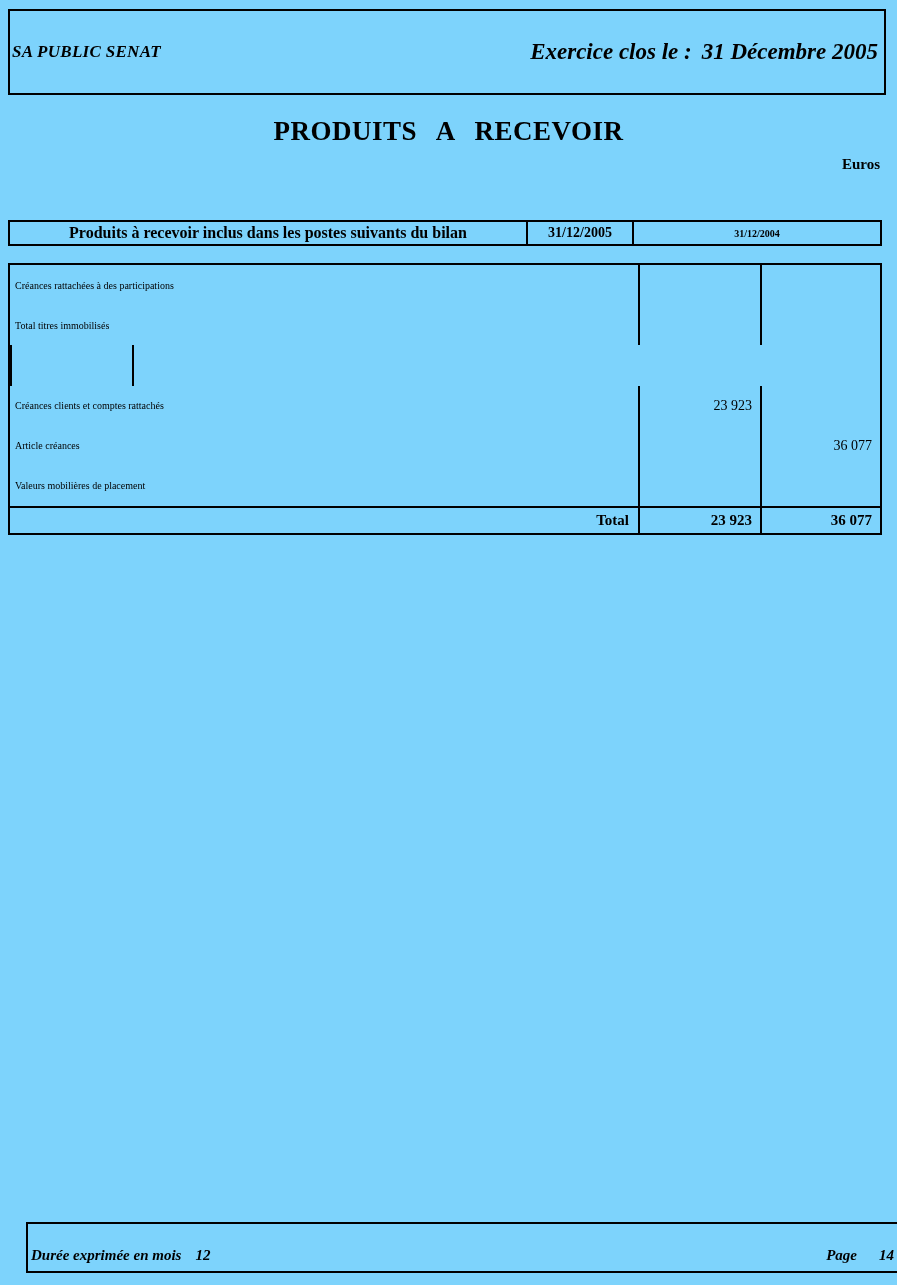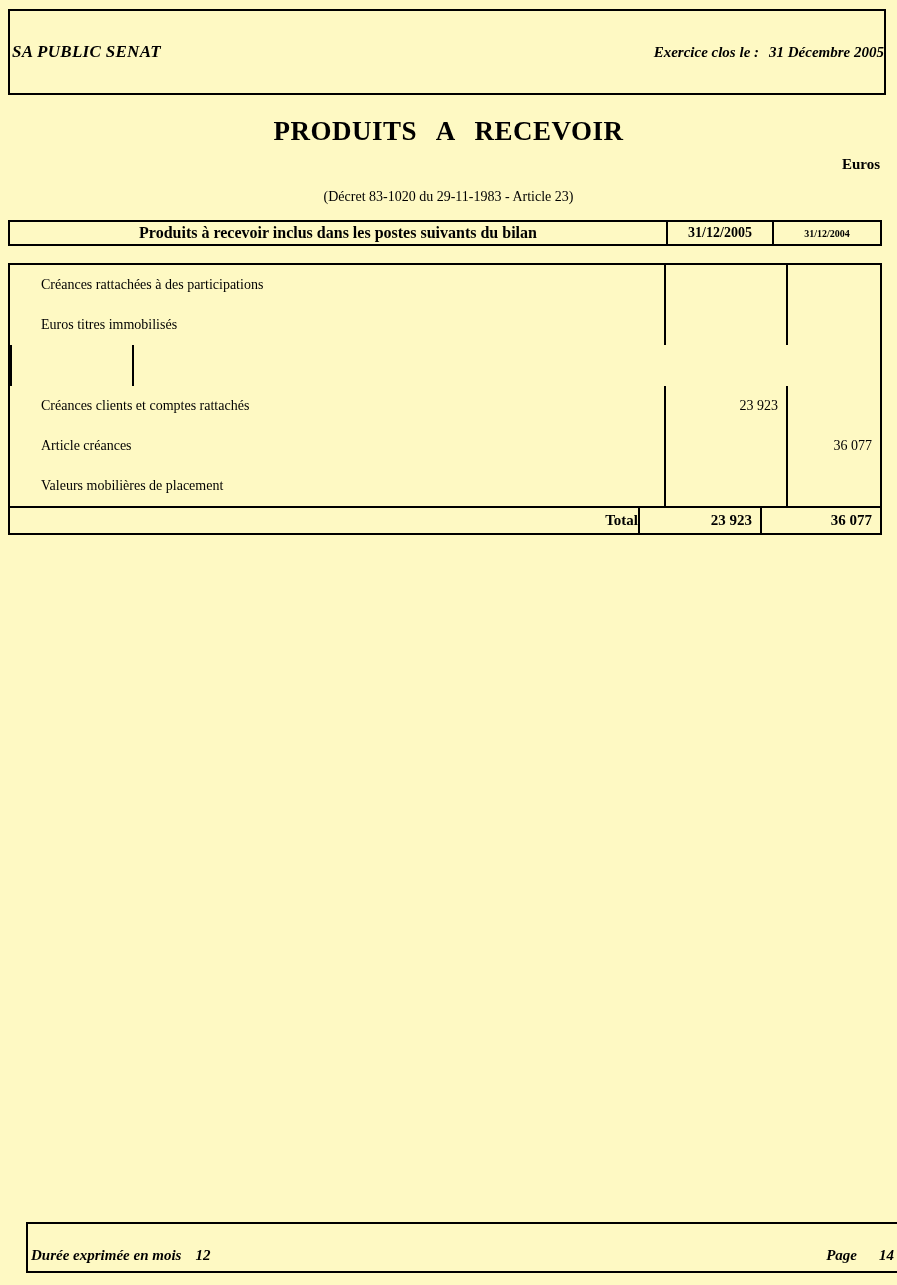--- a/index.html
+++ b/index.html
@@ -1,39 +1,40 @@
 <!DOCTYPE html>
 <html><head>
 <meta charset="utf-8">
 <style>
   * { margin:0; padding:0; box-sizing:border-box; }
   html,body { background:#ffffff; }
   .page {
     position:relative;
     width:897px; height:1285px;
-    background:#fef9c3;
+    background:#7dd3fc;
     color:#000000;
     font-family:"Liberation Serif","DejaVu Serif",serif;
     margin:0 auto;
     overflow:hidden;
   }
 
   
   .header-box {
     position:absolute; left:8px; top:9px;
     width:878px; height:86px;
     border:2px solid #000;
     display:flex; justify-content:space-between; align-items:center;
   }
   .company-name {
     font-weight:bold; font-style:italic; font-size:17px;
     padding-left:2px; letter-spacing:0.3px;
   }
   .exercise-close {
-    font-weight:bold; font-style:italic; font-size:15px;
+    font-weight:bold; font-style:italic; font-size:23px;
+    padding-right:6px;
   }
   .exercise-close .date { margin-left:10px; }
 
   
   .doc-title {
     position:absolute; top:116px; left:0; width:100%;
     text-align:center;
     font-size:27px; font-weight:bold;
     word-spacing:13px; letter-spacing:0.5px;
   }
@@ -47,21 +48,21 @@
   }
 
   
   .thead {
     position:absolute; left:8px; top:220px;
     width:874px; height:26px;
     border:2px solid #000;
     display:flex; font-weight:bold;
   }
   .thead .c1 {
-    width:656px; display:flex; align-items:center; justify-content:center;
+    width:516px; display:flex; align-items:center; justify-content:center;
     font-size:16px;
     text-align:right;
   }
   .thead .c2 {
     width:106px; border-left:2px solid #000;
     display:flex; align-items:center; justify-content:center; font-size:14px;
   }
   .thead .c3 {
     flex:1; border-left:2px solid #000;
     display:flex; align-items:center; justify-content:center; font-size:10px;
@@ -71,39 +72,39 @@
   .tbody {
     position:absolute; left:8px; top:263px;
     width:874px; height:272px;
     border:2px solid #000;
     display:flex; flex-direction:column;
   }
   .rows { flex:1; display:flex; flex-direction:column; }
   .trow { flex:1; display:flex; }
   .trow .c1 {
     width:628px; display:flex; align-items:center;
-    padding-left:5px; font-size:14px;margin-left:26px;
+    padding-left:5px; font-size:10px;
   }
   .trow .c2 {
     width:122px; border-left:2px solid #000;
     display:flex; align-items:center; justify-content:flex-end;
     padding-right:8px; font-size:14px;
   }
   .trow .c3 {
     flex:1; border-left:2px solid #000;
     display:flex; align-items:center; justify-content:flex-end;
     padding-right:8px; font-size:14px;
   }
   .total-row {
     height:27px; border-top:2px solid #000;
     display:flex; font-weight:bold;
   }
   .total-row .c1 {
     width:628px; display:flex; align-items:center; justify-content:flex-end;
-    font-size:15px;
+    padding-right:9px; font-size:15px;
   }
   .total-row .c2 {
     width:122px; border-left:2px solid #000;
     display:flex; align-items:center; justify-content:flex-end;
     padding-right:8px; font-size:15px;
   }
   .total-row .c3 {
     flex:1; border-left:2px solid #000;
     display:flex; align-items:center; justify-content:flex-end;
     padding-right:8px; font-size:15px;
@@ -130,39 +131,38 @@
     <div class="company-name">SA PUBLIC SENAT</div>
     <div class="exercise-close">
       <span>Exercice clos le :</span><span class="date">31 Décembre 2005</span>
     </div>
   </div>
 
   <div class="doc-title">PRODUITS A RECEVOIR</div>
 
   <div class="currency-label">Euros</div>
 
-  <div class="decree-note">(Décret 83-1020 du 29-11-1983 - Article 23)</div>
 
   <div class="thead">
     <div class="c1">Produits à recevoir inclus dans les postes suivants du bilan</div>
     <div class="c2">31/12/2005</div>
     <div class="c3">31/12/2004</div>
   </div>
 
   <div class="tbody">
     <div class="rows">
 
       <div class="trow">
         <div class="c1">Créances rattachées à des participations</div>
         <div class="c2"></div>
         <div class="c3"></div>
       </div>
 
       <div class="trow">
-        <div class="c1">Euros titres immobilisés</div>
+        <div class="c1">Total titres immobilisés</div>
         <div class="c2"></div>
         <div class="c3"></div>
       </div>
 
 
       <div class="trow">
         <div class="c2"></div>
         <div class="c3"></div>
       </div>
 

